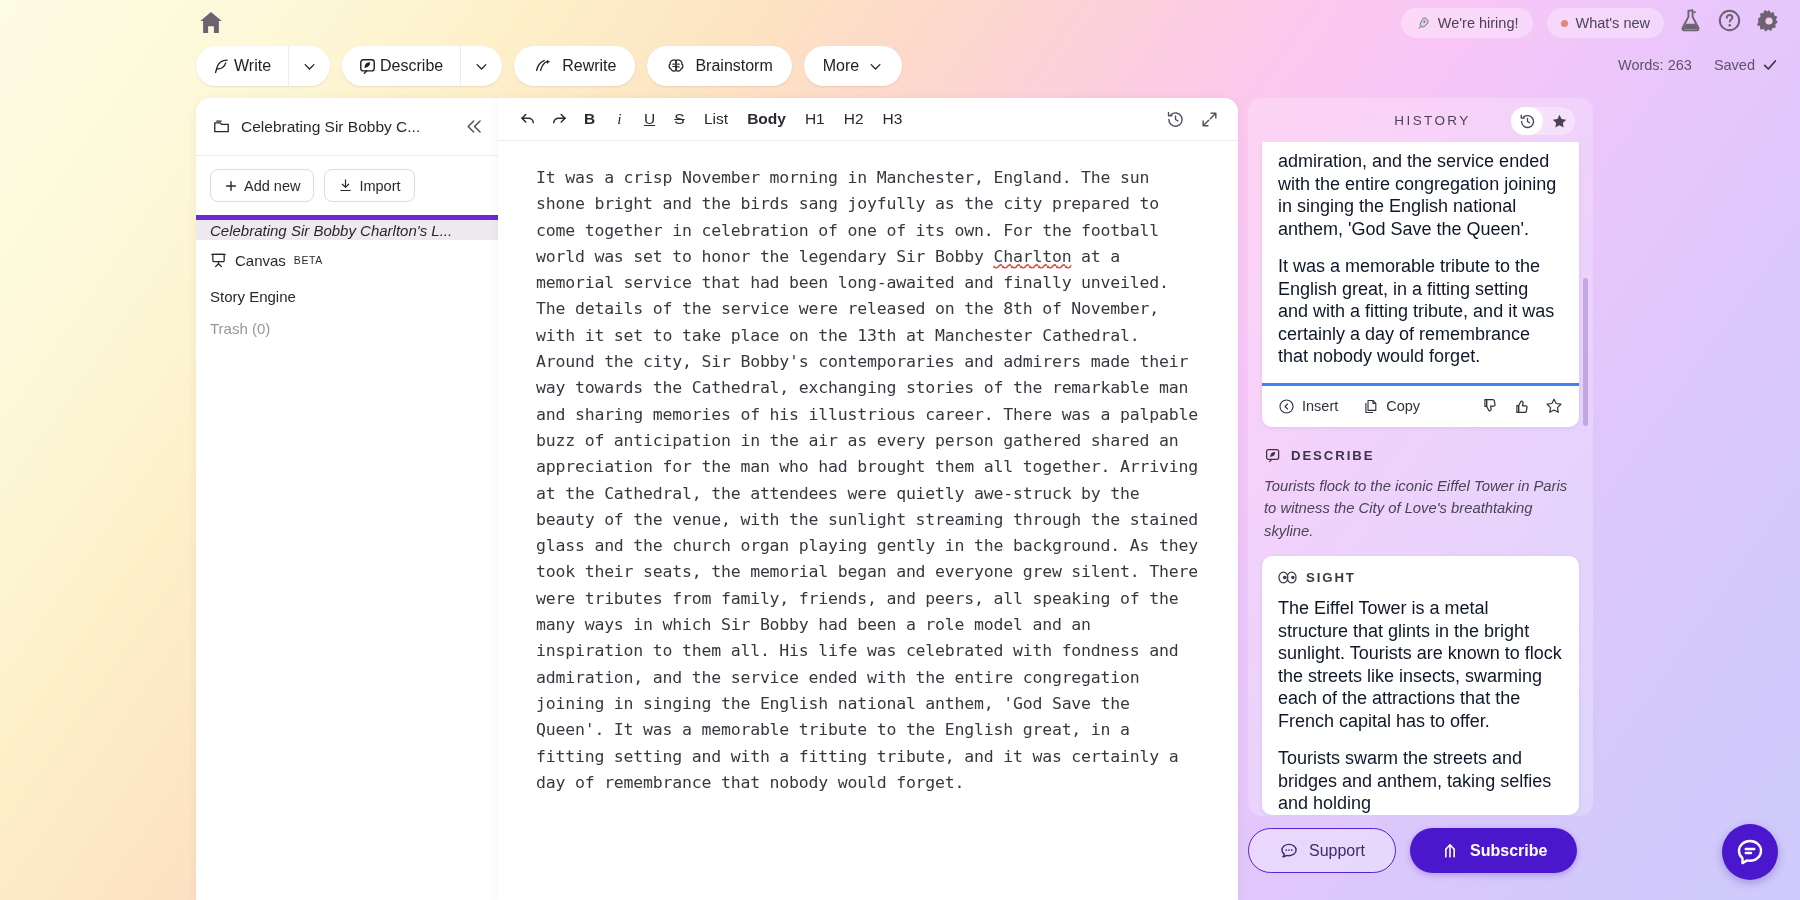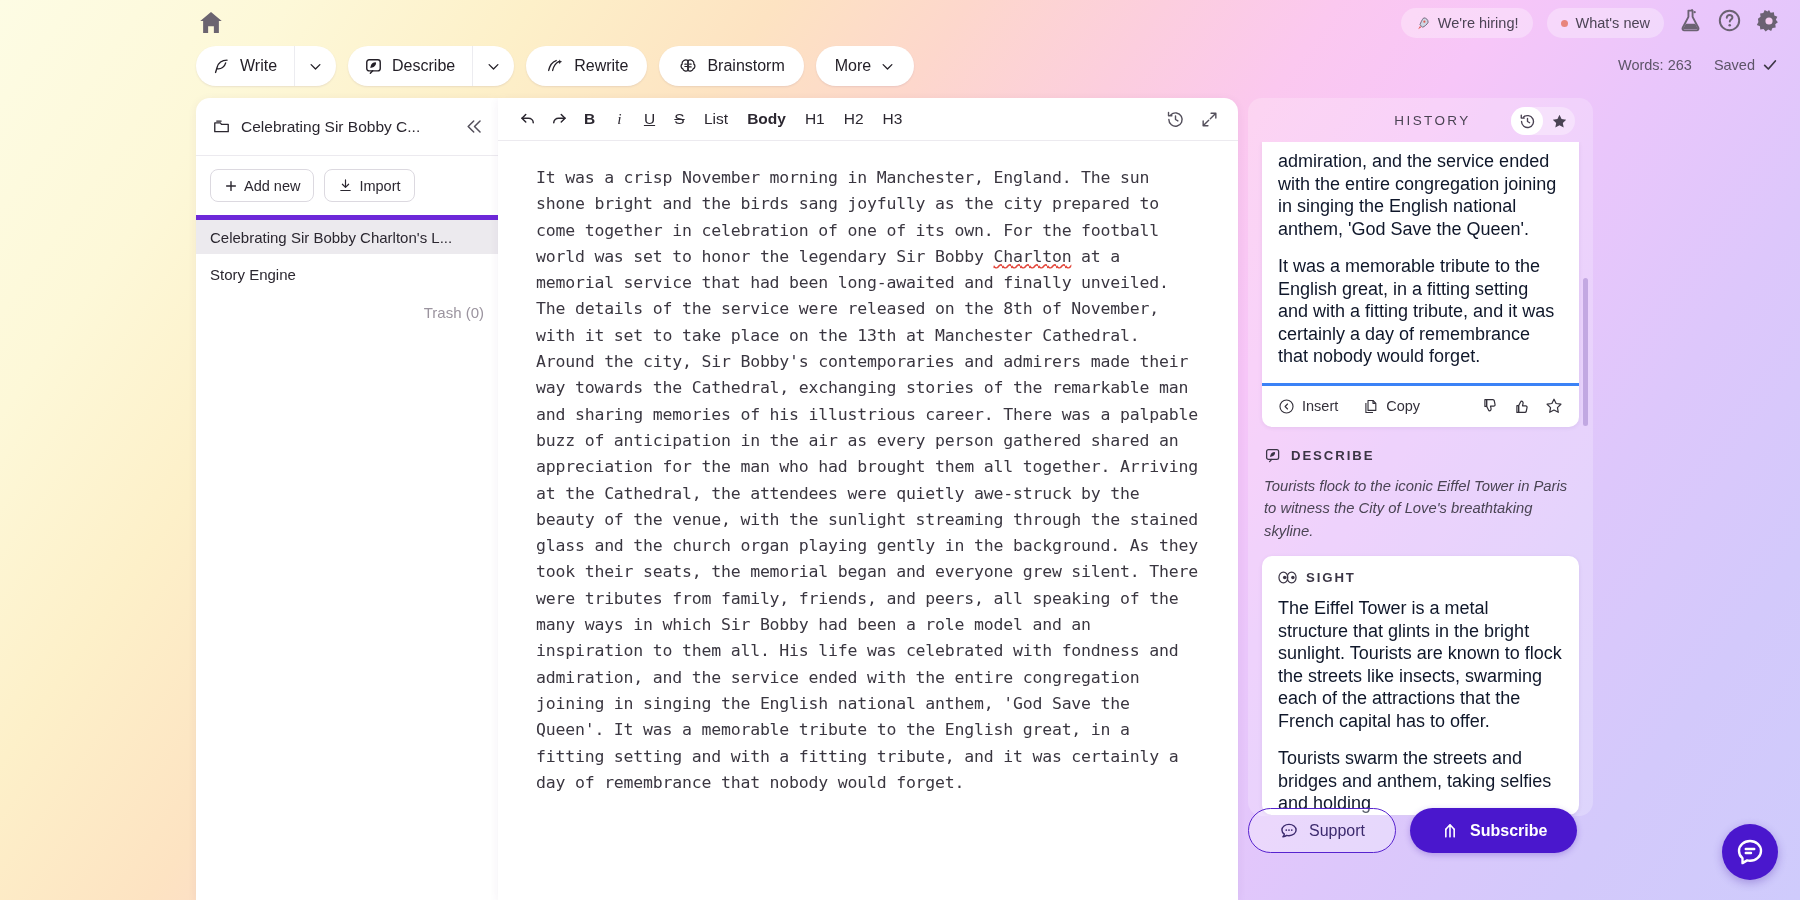--- a/index.html
+++ b/index.html
@@ -34,21 +34,21 @@
     position: absolute; left: 196px; top: 46px;
     display: flex; align-items: center; gap: 12px;
   }
   .pill-group {
     display: flex; align-items: center;
     background: #fff; border-radius: 999px;
     height: 40px;
     box-shadow: 0 1px 2px rgba(70,40,90,.10);
   }
   .pill-main {
-    display: flex; align-items: center; gap: 9px;
+    display: flex; align-items: center; gap: 3px;
     padding: 0 17px 0 16px; height: 40px;
     border-radius: 999px 0 0 999px;
     font-size: 16px; color: #242028; cursor: pointer;
     white-space: nowrap;
   }
   .pill-solo {
     display: flex; align-items: center; gap: 9px;
     padding: 0 19px; height: 40px;
     background: #fff; border-radius: 999px;
     font-size: 16px; color: #242028; cursor: pointer;
@@ -242,21 +242,21 @@
     padding: 14px 16px 12px 16px;
   }
   .scroll-track {
     position: absolute; right: 5px; top: 180px;
     width: 5px; height: 148px; border-radius: 3px;
     background: rgba(140,110,190,.42);
   }
 
   
   .bottom-row {
-    position: absolute; left: 1248px; top: 808px;
+    position: absolute; left: 1248px; top: 828px;
     display: flex; align-items: center; gap: 14px;
   }
   .btn-support {
     display: flex; align-items: center; gap: 10px;
     height: 45px; padding: 0 30px;
     border: 1.6px solid #5723cf; border-radius: 999px;
     background: rgba(255,255,255,.30);
     font-size: 16px; color: #3c2a6e; cursor: pointer;
   }
   .btn-subscribe {
@@ -404,27 +404,35 @@
     </div>
     <div class="btn-outline">
       <svg width="15" height="15" viewBox="0 0 24 24">
         <path d="M12 3v11M7 10l5 5 5-5M4.5 20h15" stroke="#2b2730" stroke-width="1.9" fill="none" stroke-linecap="round" stroke-linejoin="round"></path>
       </svg>
       <span>Import</span>
     </div>
   </div>
 
   <div class="doc-list">
-    <div class="doc-item selected" style="height:34px;">
+    <div class="doc-item selected" style="height:20px;font-style:italic;">
       <span>Celebrating Sir Bobby Charlton's L...</span>
+    </div>
+    <div class="doc-item" style="margin-top:4px;">
+      <svg width="17" height="17" viewBox="0 0 24 24">
+        <rect x="4" y="3.5" width="16" height="10" rx="1" fill="none" stroke="#2b2730" stroke-width="1.8"></rect>
+        <path d="M12 13.5v3M12 16.5l-4 4M12 16.5l4 4M2.5 3.5h19" stroke="#2b2730" stroke-width="1.8" stroke-linecap="round"></path>
+      </svg>
+      <span>Canvas</span>
+      <span class="beta">BETA</span>
     </div>
     <div class="doc-item" style="margin-top:4px;">
       <span>Story Engine</span>
     </div>
-    <div class="doc-item muted" style="margin-top:6px;justify-content:flex-end;">
+    <div class="doc-item muted" style="">
       <span>Trash (0)</span>
     </div>
   </div>
 </div>
 
 <div class="editor">
   <div class="fmt-bar">
     <div class="fmt-btn">
       <svg width="18" height="18" viewBox="0 0 24 24">
         <path d="M9 6L4 11l5 5" stroke="#2b2730" stroke-width="2" fill="none" stroke-linecap="round" stroke-linejoin="round"></path>

